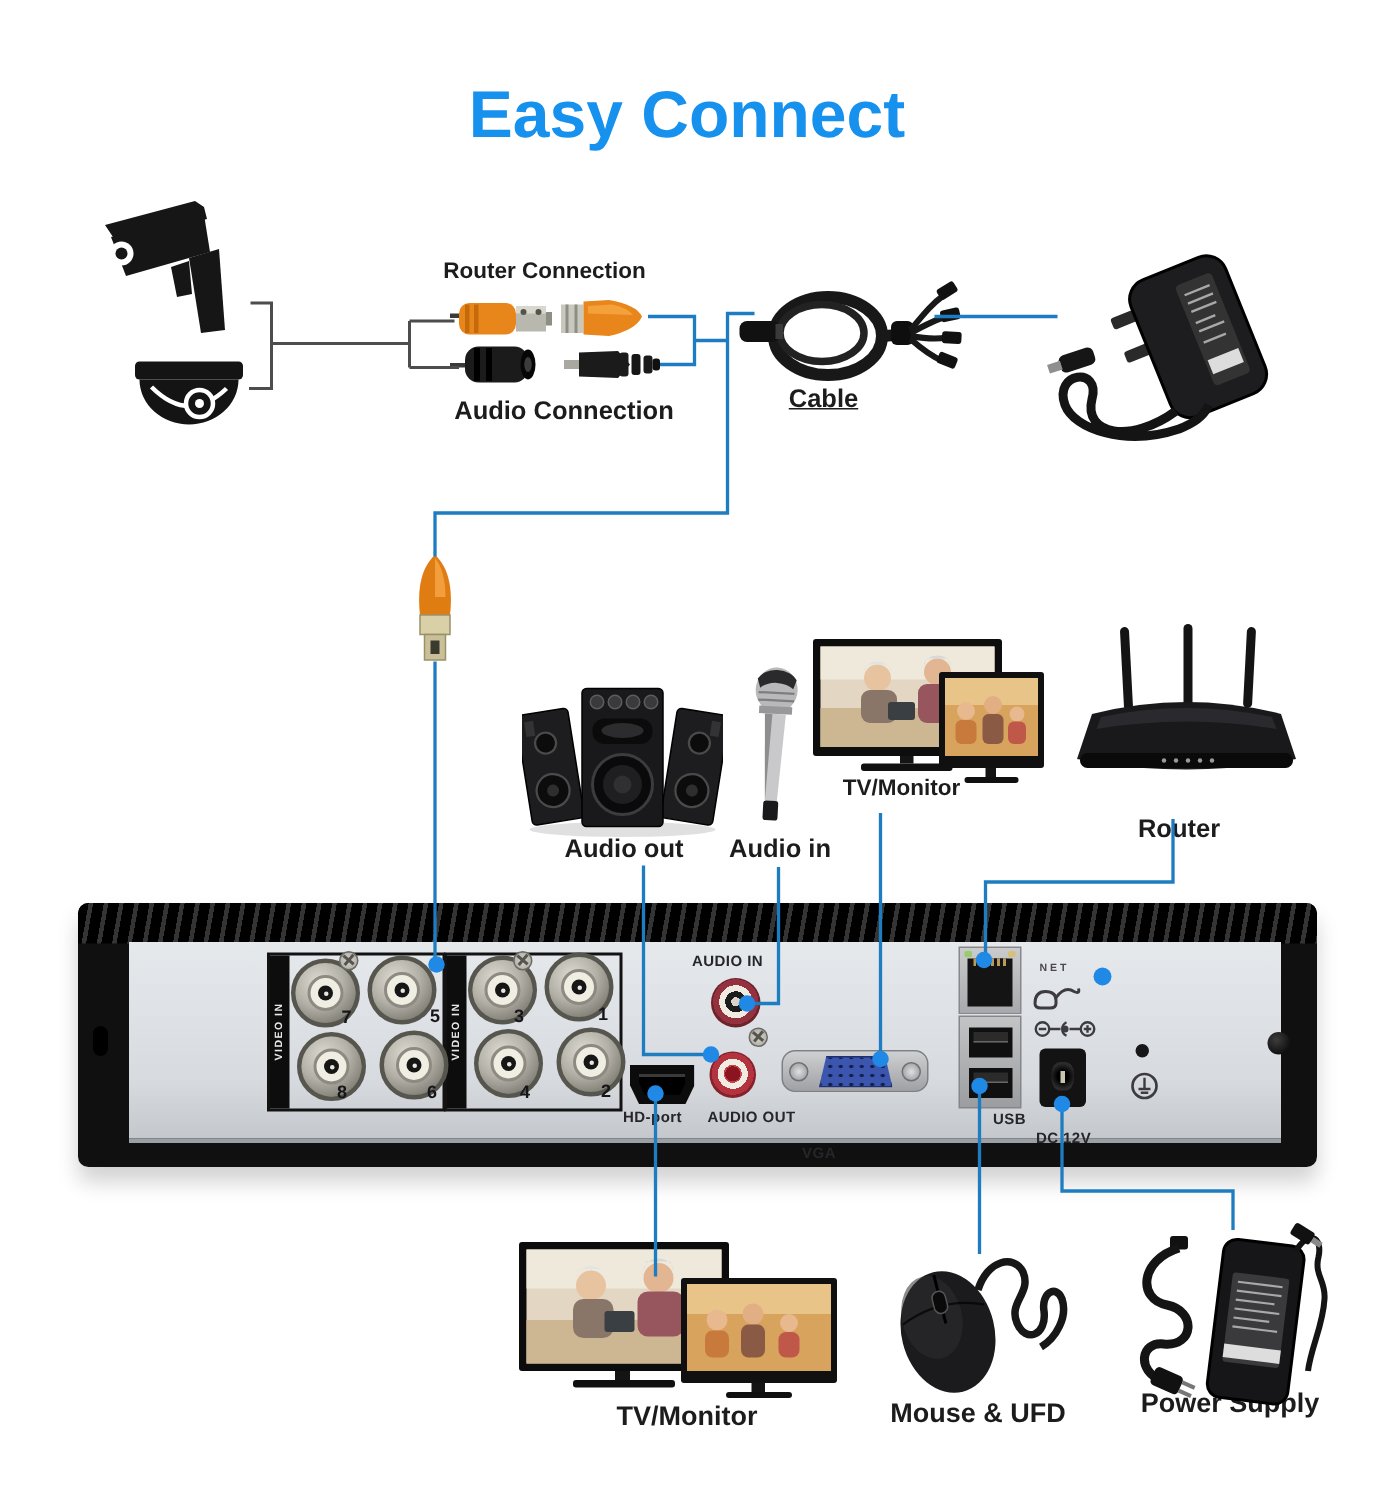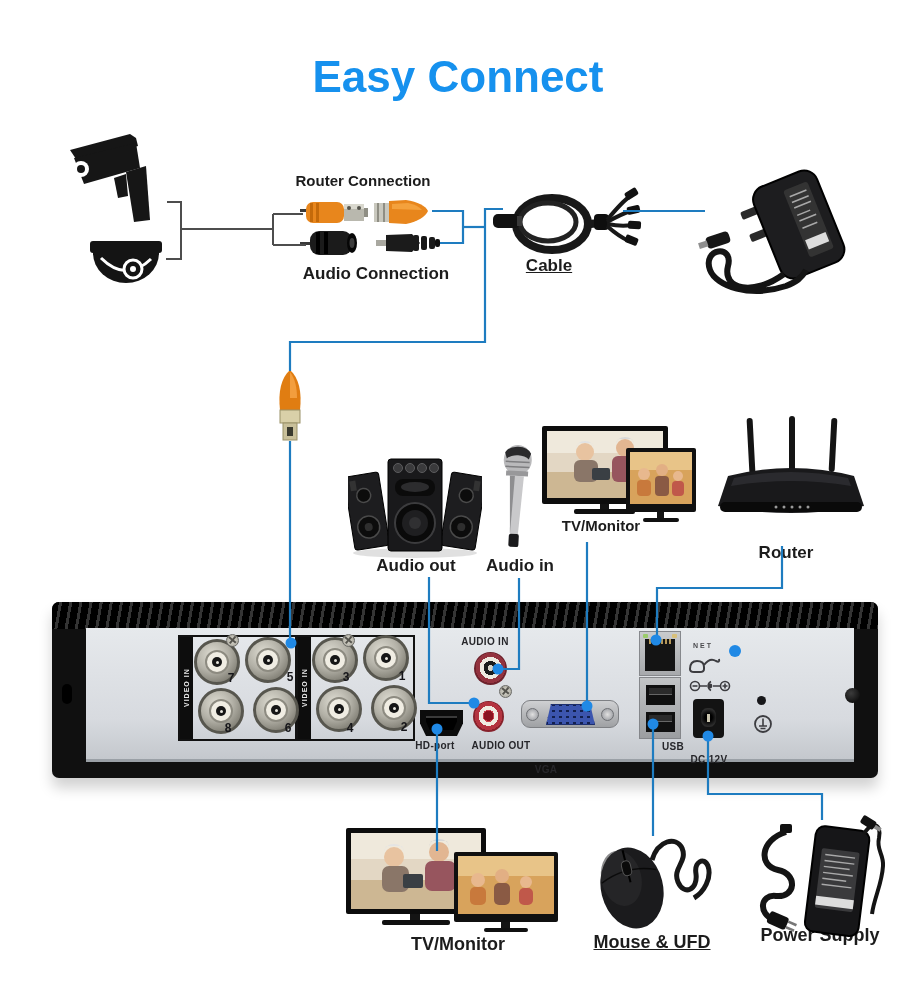--- a/index.html
+++ b/index.html
@@ -508,16 +508,16 @@
   </svg>
 
   <div class="abs lbl lbl16" style="left:363px;top:172px;">Router Connection</div>
   <div class="abs lbl lbl17" style="left:376px;top:264px;">Audio Connection</div>
   <div class="abs lbl lbl17" style="left:549px;top:256px;text-decoration:underline;">Cable</div>
   <div class="abs lbl lbl17" style="left:416px;top:556px;">Audio out</div>
   <div class="abs lbl lbl17" style="left:520px;top:556px;">Audio in</div>
   <div class="abs lbl lbl16" style="left:601px;top:517px;">TV/Monitor</div>
   <div class="abs lbl lbl17" style="left:786px;top:543px;">Router</div>
   <div class="abs lbl lbl18" style="left:458px;top:934px;">TV/Monitor</div>
-  <div class="abs lbl lbl18" style="left:652px;top:932px;text-decoration:underline;">Mouse &amp; UFD</div>
+  <div class="abs lbl lbl18" style="left:652px;top:932px;">Mouse &amp; UFD</div>
   <div class="abs lbl lbl18" style="left:820px;top:925px;">Power Supply</div>
 
 </div>
 
 </body></html>

